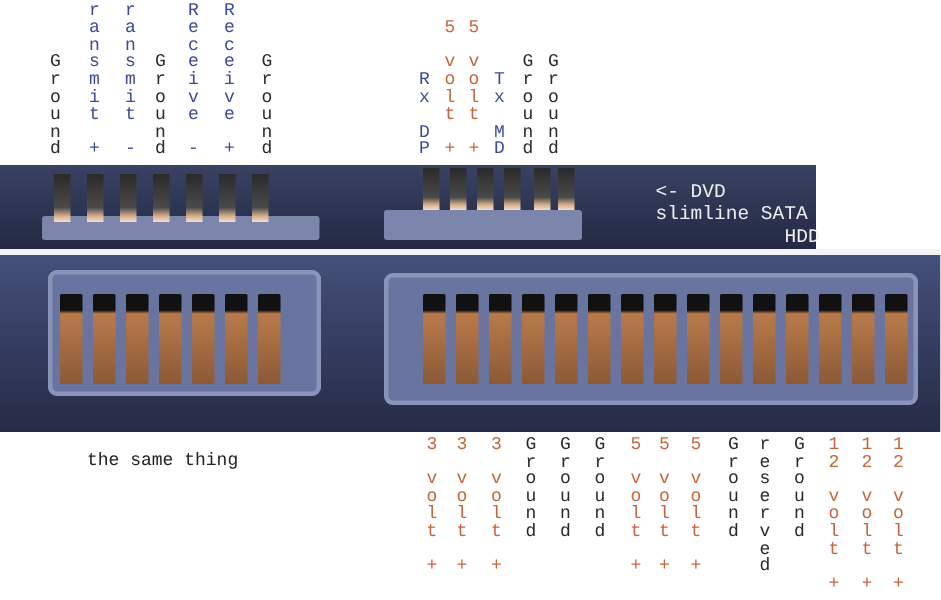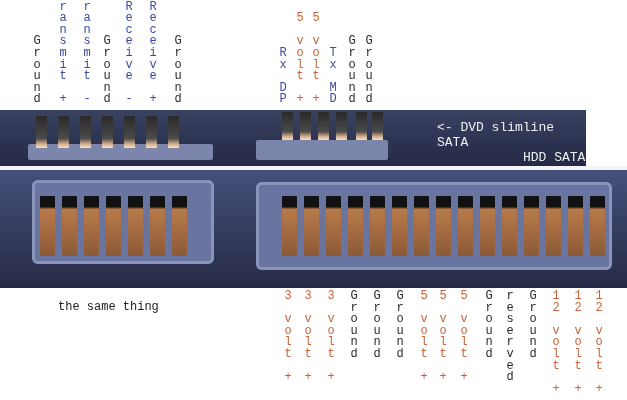--- a/index.html
+++ b/index.html
@@ -1,21 +1,21 @@
 <!DOCTYPE html>
 <html><head>
 <meta charset="utf-8">
 <style>
   html,body{margin:0;padding:0;background:#fff;}
   body{width:627px;height:400px;position:relative;overflow:hidden;font-family:"Liberation Mono","DejaVu Sans Mono",monospace;}
   .vlabel{position:absolute;width:12px;font-size:12px;line-height:11.6px;text-align:center;white-space:pre;}
   .blue{color:#3c4a9c;}
   .orange{color:#c8643c;}
   .black{color:#2a2a2a;}
-  .photo-top{position:absolute;left:0;top:110px;width:586px;height:56px;background:linear-gradient(180deg,#3a4263 0%,#2c3350 60%,#242a44 100%);}
+  .photo-top{position:absolute;left:0;top:110px;width:544px;height:56px;background:linear-gradient(180deg,#3a4263 0%,#2c3350 60%,#242a44 100%);}
   .photo-bot{position:absolute;left:0;top:170px;width:627px;height:118px;background:linear-gradient(180deg,#45507a 0%,#353d60 50%,#262b45 100%);}
   .sep{position:absolute;left:0;top:166px;width:627px;height:4px;background:#f4f4f8;}
   .housing-top{position:absolute;background:#7c86ad;border-radius:2px;}
   .pin-top{position:absolute;width:11px;height:32px;background:linear-gradient(180deg,#2a2a2a 0%,#4a4a4a 70%,#d8b08c 88%,#f0e0d0 100%);}
   .housing-bot{position:absolute;background:#6a74a0;border-radius:6px;box-shadow:inset 0 0 0 3px #8a94ba;}
   .pin-bot{position:absolute;width:15px;height:60px;background:linear-gradient(180deg,#111 0%,#111 18%,#b87a4a 22%,#a36a40 60%,#8a5a38 100%);border-radius:1px;}
   .caption{position:absolute;color:#f0f0f0;font-size:13px;}
   .same{position:absolute;left:58px;top:300px;font-size:12px;color:#222;}
 </style>
 </head>

